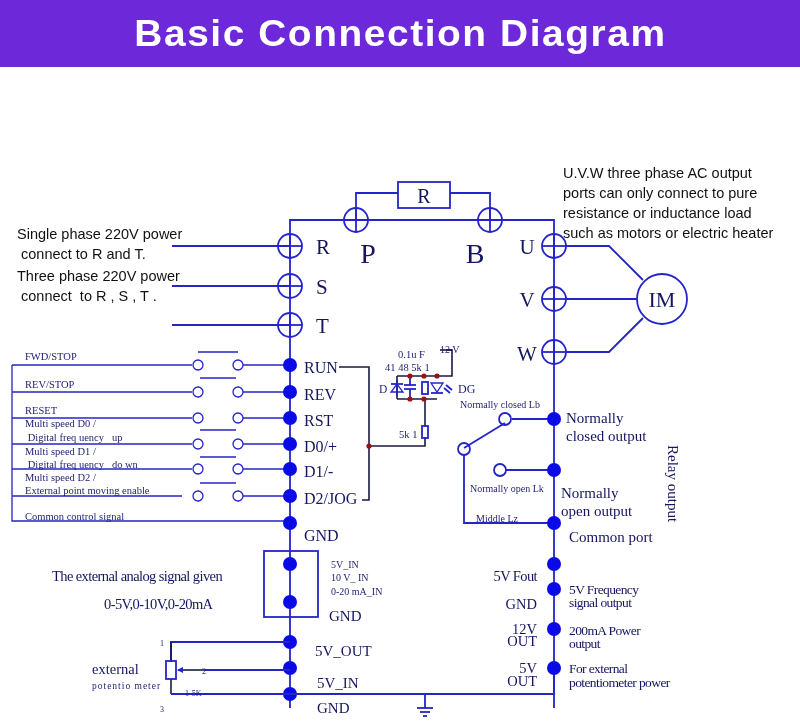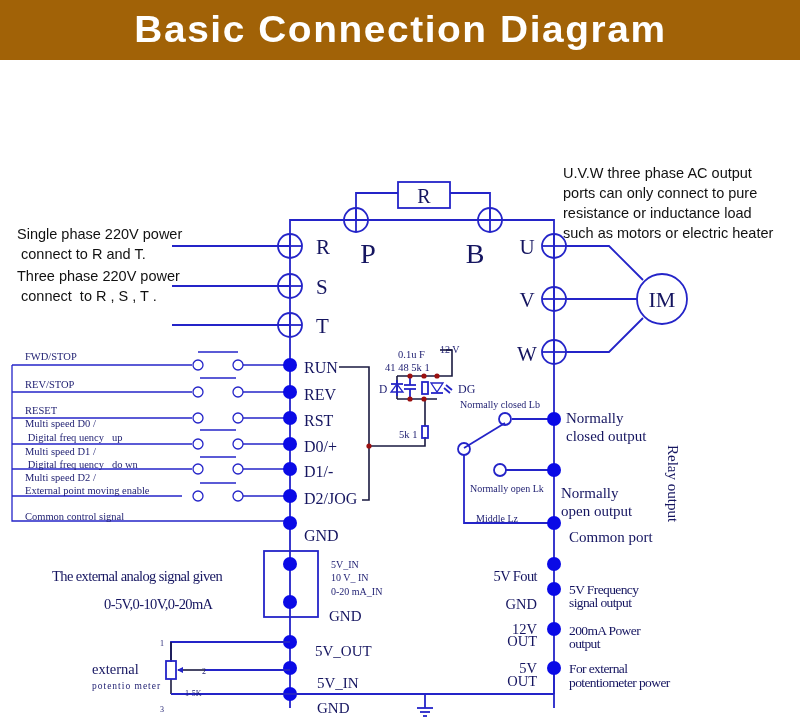--- a/index.html
+++ b/index.html
@@ -1,17 +1,17 @@
 <!DOCTYPE html>
 <html><head>
 <meta charset="utf-8">
 <style>
   html,body{margin:0;padding:0;background:#fff;}
   body{width:800px;height:725px;position:relative;overflow:hidden;font-family:"Liberation Serif",serif;}
-  .banner{position:absolute;left:0;top:0;width:800px;height:60px;background:#a16207;display:flex;align-items:center;justify-content:center;}
+  .banner{position:absolute;left:0;top:0;width:800px;height:67px;background:#6d28d9;display:flex;align-items:center;justify-content:center;}
   .banner h1{margin:0;color:#fff;font-family:"Liberation Sans",sans-serif;font-weight:bold;font-size:37px;letter-spacing:1.5px;transform:scaleX(1.05);}
   svg{position:absolute;left:0;top:0;}
   .w{stroke:#2424c8;stroke-width:1.8;fill:none;}
   .wt{stroke:#2424c8;stroke-width:1.3;fill:none;}
   .dk{stroke:#1a1a40;stroke-width:1.6;fill:none;}
   .dot{fill:#0a0ae6;}
   .rdot{fill:#9b1010;}
   .sans{font-family:"Liberation Sans",sans-serif;fill:#111;}
   .ser{font-family:"Liberation Serif",serif;fill:#151560;}
   .ser2{font-family:"Liberation Serif",serif;fill:#1d1d70;}

